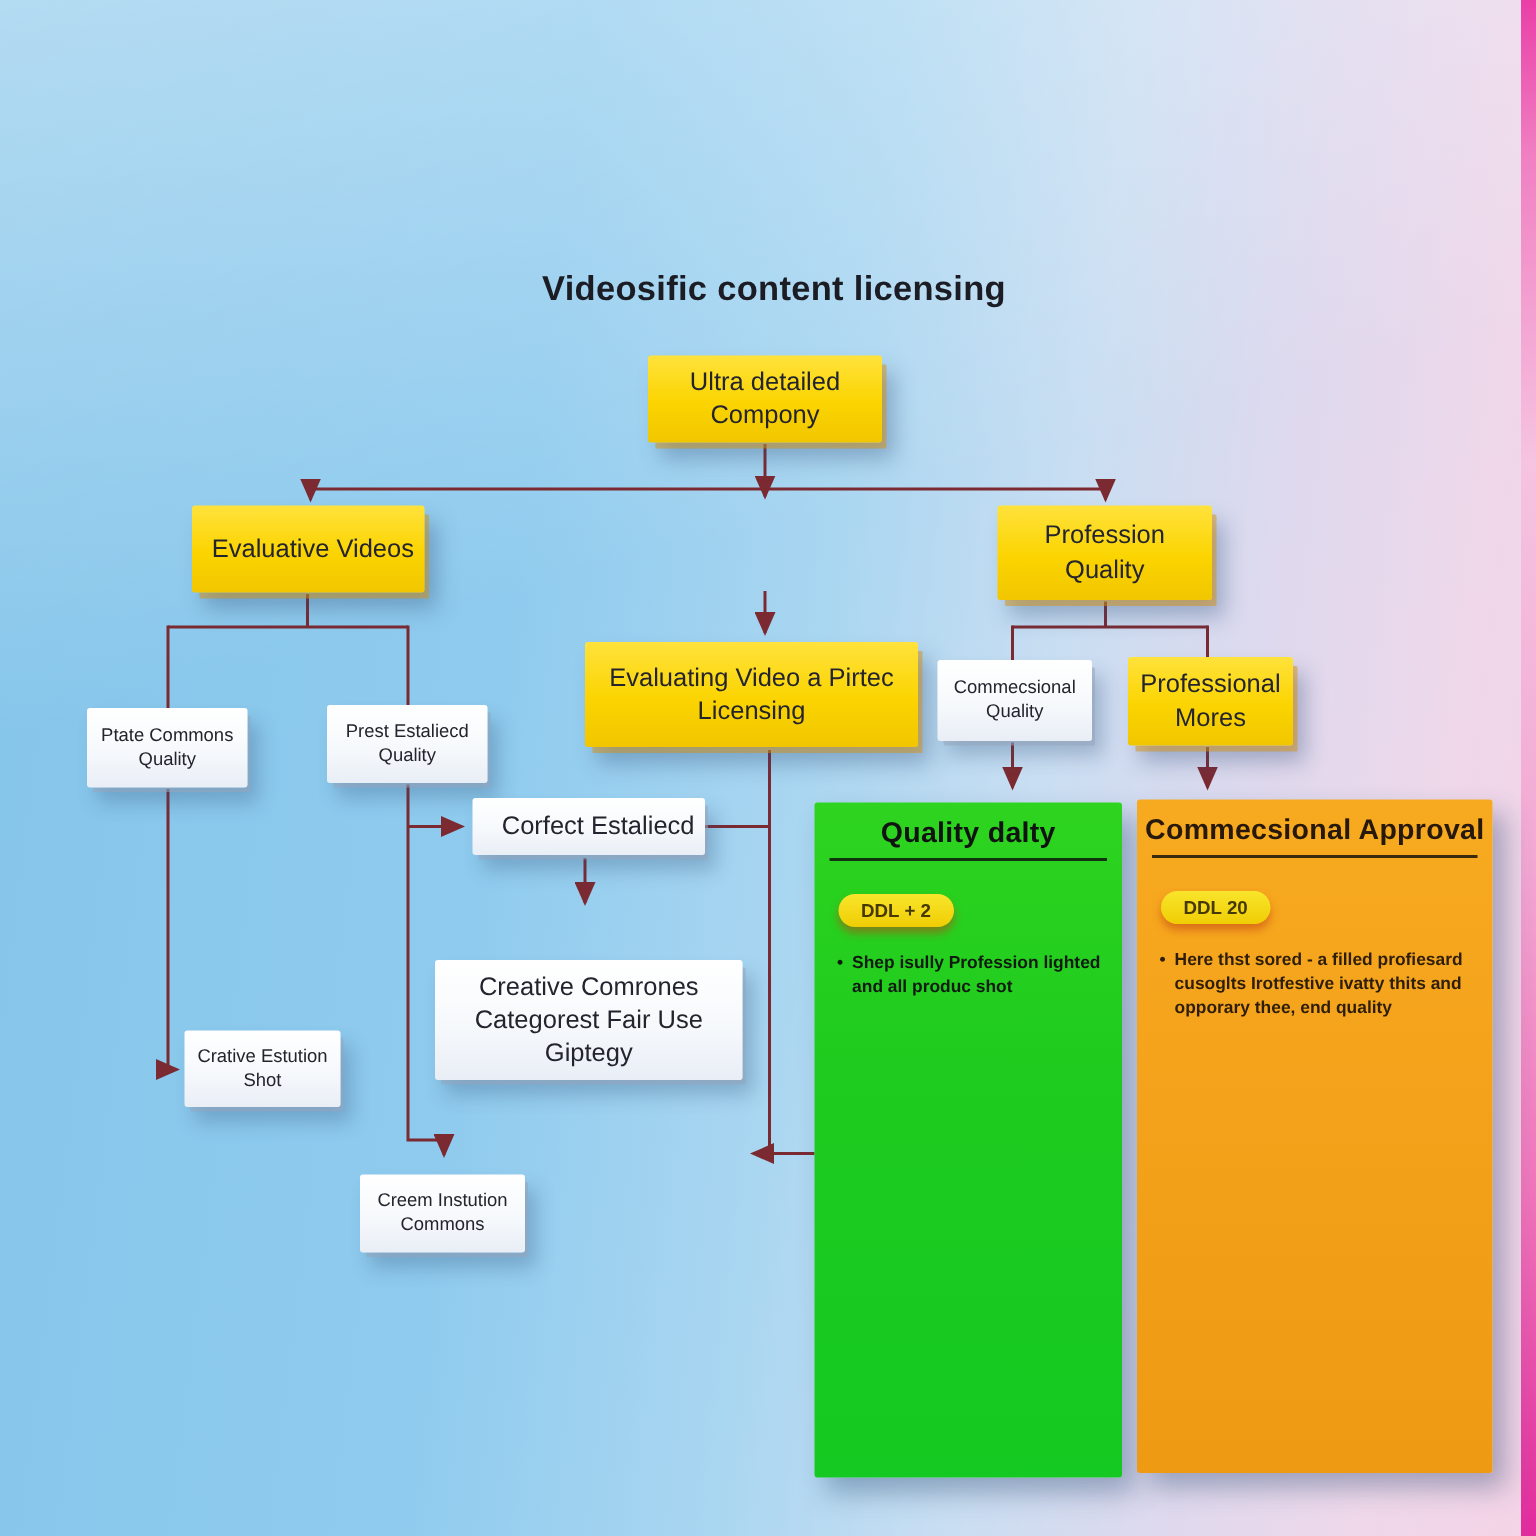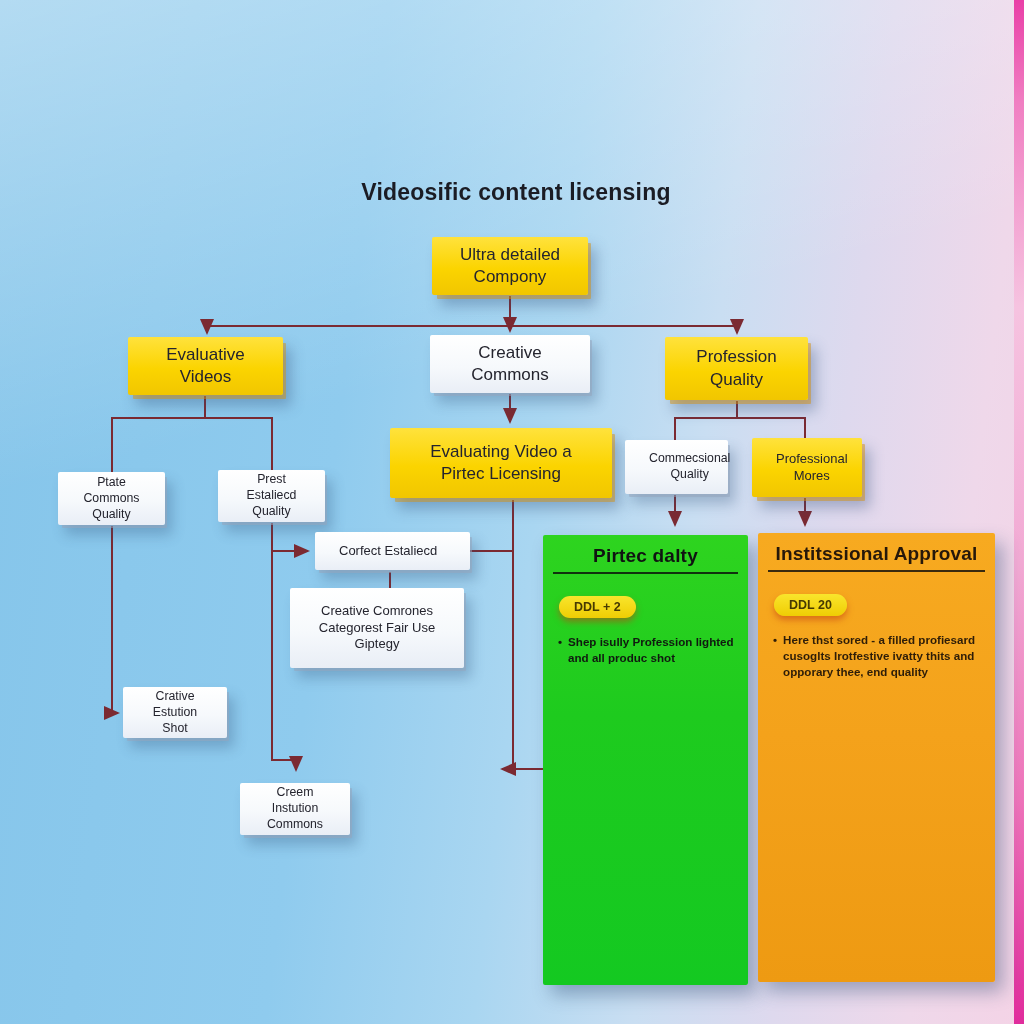--- a/index.html
+++ b/index.html
@@ -12,34 +12,34 @@
   }
   .edge-strip{
     position:absolute;right:0;top:0;width:10px;height:1024px;
     background:linear-gradient(to bottom,#e93fa7 0%,#f07fc2 10%,#f6c3e0 30%,#f2aad4 55%,#ee74ba 78%,#e02c9c 100%);
   }
   .diagram-title{
     position:absolute;left:4px;top:179px;width:1024px;text-align:center;
     font-size:23px;font-weight:700;color:#1b1c24;letter-spacing:.2px;
   }
   .node{
-    position:absolute;display:flex;align-items:center;justify-content:flex-start;
-    text-align:center;color:#24242e;box-sizing:border-box;padding:4px 24px;
+    position:absolute;display:flex;align-items:center;justify-content:flex-end;
+    text-align:center;color:#24242e;box-sizing:border-box;padding:4px 7px;
     border-radius:2px;line-height:1.3;
   }
   .node.yellow{
     background:linear-gradient(180deg,#ffe23c 0%,#fbd400 55%,#f1c600 100%);
     box-shadow:4px 5px 0 -1px rgba(214,146,18,0.5), 8px 11px 14px rgba(48,78,120,0.35);
   }
   .node.white{
     background:linear-gradient(180deg,#ffffff 0%,#f6f9fc 55%,#e9eef6 100%);
     box-shadow:3px 4px 0 -1px rgba(150,165,190,0.55), 7px 10px 13px rgba(48,78,120,0.30);
   }
   .fs17{font-size:17px;}
-  .fs15{font-size:13px;}
+  .fs15{font-size:17px;}
   .fs12{font-size:12.3px;}
   .connectors{position:absolute;left:0;top:0;pointer-events:none;}
   .panel{
     position:absolute;box-sizing:border-box;border-radius:2px;
     box-shadow:8px 10px 18px rgba(40,70,110,0.38);
   }
   .panel-green{background:linear-gradient(180deg,#2ed41f 0%,#1ecb1e 40%,#14c921 100%);}
   .panel-orange{background:linear-gradient(180deg,#f7aa20 0%,#f4a21b 45%,#ee9a12 100%);}
   .panel-title{
     text-align:center;font-size:19px;font-weight:700;color:#101312;
@@ -105,23 +105,20 @@
   </svg>
 
   <div class="node yellow fs17" style="left:432px;top:237px;width:156px;height:58px">
     <span>Ultra detailed Compony</span>
   </div>
 
   <div class="node yellow fs17" style="left:128px;top:337px;width:155px;height:58px">
     <span>Evaluative Videos</span>
   </div>
 
-  <div class="node white fs17" style="left:430px;top:335px;width:160px;height:58px">
-    <span>Creative Commons</span>
-  </div>
 
   <div class="node yellow fs17" style="left:665px;top:337px;width:143px;height:63px">
     <span>Profession Quality</span>
   </div>
 
   <div class="node yellow fs17" style="left:390px;top:428px;width:222px;height:70px">
     <span>Evaluating Video a Pirtec Licensing</span>
   </div>
 
   <div class="node white fs12" style="left:58px;top:472px;width:107px;height:53px">
@@ -129,52 +126,52 @@
   </div>
 
   <div class="node white fs12" style="left:218px;top:470px;width:107px;height:52px">
     <span>Prest Estaliecd Quality</span>
   </div>
 
   <div class="node white fs15" style="left:315px;top:532px;width:155px;height:38px">
     <span>Corfect Estaliecd</span>
   </div>
 
-  <div class="node white fs15" style="left:290px;top:588px;width:174px;height:80px">
+  <div class="node white fs15" style="left:290px;top:640px;width:205px;height:80px">
     <span>Creative Comrones Categorest Fair Use Giptegy</span>
   </div>
 
   <div class="node white fs12" style="left:123px;top:687px;width:104px;height:51px">
     <span>Crative Estution Shot</span>
   </div>
 
   <div class="node white fs12" style="left:240px;top:783px;width:110px;height:52px">
     <span>Creem Instution Commons</span>
   </div>
 
   <div class="node white fs12" style="left:625px;top:440px;width:103px;height:54px">
     <span>Commecsional Quality</span>
   </div>
 
   <div class="node yellow fs15" style="left:752px;top:438px;width:110px;height:59px">
     <span>Professional Mores</span>
   </div>
 
   <div class="panel panel-green" style="left:543px;top:535px;width:205px;height:450px">
-    <div class="panel-title">Pirtec dalty</div>
+    <div class="panel-title">Quality dalty</div>
     <hr class="panel-divider">
     <div class="badge">DDL + 2</div>
     <div class="bullet-row">
       <span class="bullet-marker">•</span>
       <span class="bullet-text">Shep isully Profession lighted and all produc shot</span>
     </div>
   </div>
 
   <div class="panel panel-orange" style="left:758px;top:533px;width:237px;height:449px">
-    <div class="panel-title">Institssional Approval</div>
+    <div class="panel-title">Commecsional Approval</div>
     <hr class="panel-divider">
     <div class="badge">DDL 20</div>
     <div class="bullet-row">
       <span class="bullet-marker">•</span>
       <span class="bullet-text">Here thst sored - a filled profiesard cusoglts Irotfestive ivatty thits and opporary thee, end quality</span>
     </div>
   </div>
 
 </div>
 

